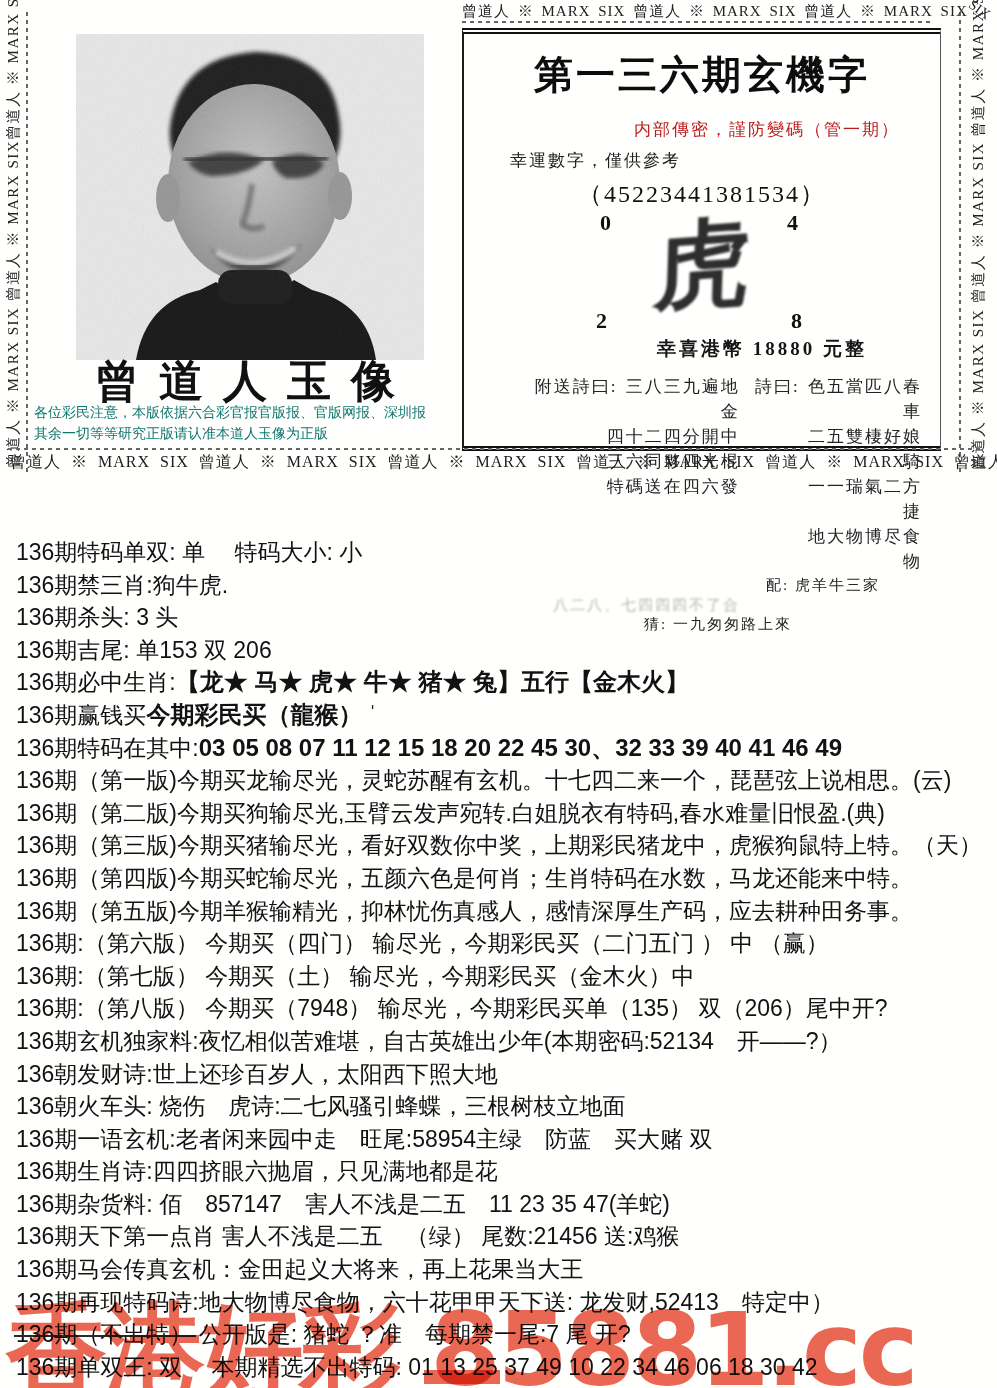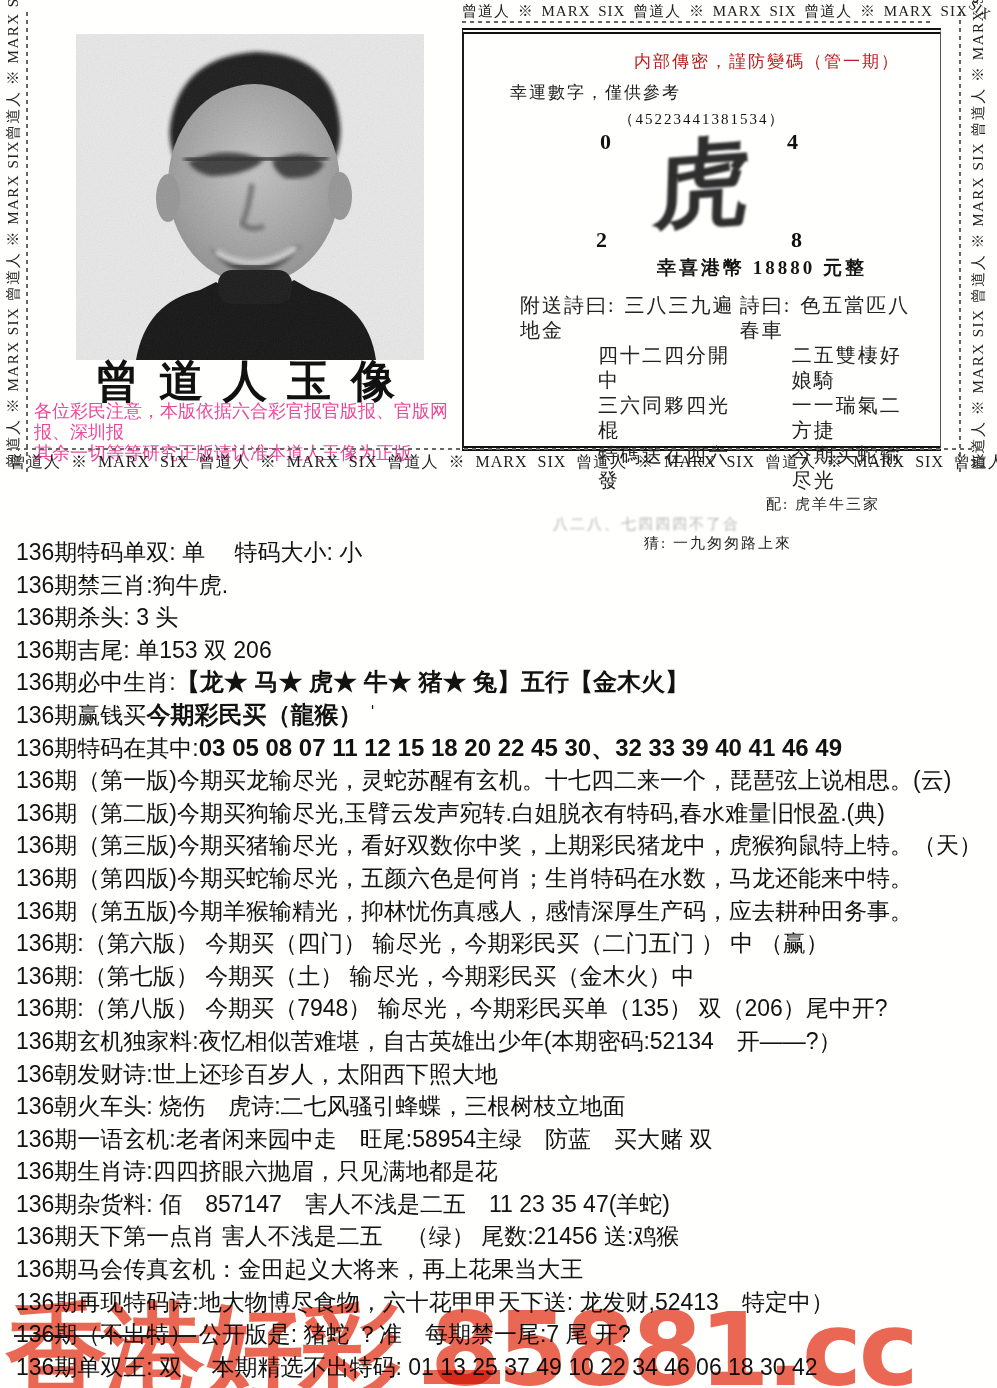--- a/index.html
+++ b/index.html
@@ -30,44 +30,44 @@
   .sq-sep{left:8px;top:448px;width:976px;}
   .sepborder{position:absolute;left:10px;top:452px;width:980px;font-family:"Liberation Serif",serif;
              font-size:16px;letter-spacing:1px;word-spacing:5px;white-space:nowrap;color:#1d1d1d;}
 
   
   .photo{position:absolute;left:76px;top:34px;width:348px;height:326px;background:#edebe7;
          overflow:hidden;filter:grayscale(1) contrast(1.05);}
   .caption{position:absolute;left:60px;top:352px;width:390px;text-align:center;
            font-family:"Liberation Serif",serif;font-weight:bold;font-size:44px;
            letter-spacing:20px;color:#111;}
-  .note{position:absolute;left:34px;top:402px;width:430px;font-size:18px;line-height:21px;
-        color:#ec4899;filter:blur(0.4px);font-family:Liberation Mono, monospace;}
+  .note{position:absolute;left:34px;top:402px;width:430px;font-size:14px;line-height:21px;
+        color:#0f766e;filter:blur(0.4px);font-family:Liberation Sans, sans-serif;}
 
   
   .mystery-box{position:absolute;left:462px;top:28px;width:476px;height:412px;
                border-left:2px solid #1b1b1b;border-right:1px solid #555;
                border-top:6px double #111;border-bottom:5px double #111;
                font-family:"Liberation Serif",serif;}
   .mb-title{margin-top:14px;text-align:center;font-size:39px;font-weight:bold;letter-spacing:3px;color:#0d0d0d;}
   .mb-row{display:flex;justify-content:flex-end;padding:0 40px 0 46px;margin-top:16px;
           font-size:17px;letter-spacing:2px;color:#b91c1c;}
   .mb-line2{padding:0 46px;margin-top:8px;font-size:17px;letter-spacing:2px;color:#1d1d1d;}
-  .mb-lucky{text-align:center;margin-top:6px;font-size:15px;letter-spacing:2px;color:#111;}
+  .mb-lucky{text-align:center;margin-top:6px;font-size:24px;letter-spacing:2px;color:#111;}
   .tiger-block{position:relative;width:260px;margin:2px auto 0;height:118px;}
   .tiger-glyph{position:absolute;left:50%;top:46%;transform:translate(-50%,-50%) skewX(-6deg) rotate(-4deg);
                font-size:96px;font-weight:bold;color:#2e2e2e;filter:blur(1.2px);
                font-family:"Liberation Serif",serif;}
   .corner{position:absolute;font-size:22px;font-weight:bold;color:#111;font-family:"Liberation Serif",serif;}
   .c-tl{left:28px;top:-2px;} .c-tr{right:34px;top:-2px;}
   .c-bl{left:24px;bottom:-4px;} .c-br{right:30px;bottom:-4px;}
   .mb-prize{text-align:center;padding-left:120px;margin-top:6px;font-size:19px;
             letter-spacing:3px;font-weight:bold;color:#151515;}
   .poems{display:flex;margin-top:12px;padding:0 18px 0 56px;justify-content:space-between;
-         font-size:20px;line-height:25px;letter-spacing:2px;color:#232323;filter:blur(0.35px);}
+         font-size:17px;line-height:25px;letter-spacing:2px;color:#232323;filter:blur(0.35px);text-align:right;}
   .poem-col .lbl{margin-right:2px;}
   .poem-col .pl{padding-left:78px;}
   .poem-col.right .pl{padding-left:52px;}
   .mb-bottom{display:flex;justify-content:flex-end;padding:2px 60px 0 0;gap:26px;
              font-size:15px;letter-spacing:2px;color:#232323;}
   .faded{opacity:0.35;filter:blur(0.8px);margin-top:20px;}
   .mb-cai{padding-left:180px;font-size:15px;letter-spacing:2px;color:#232323;filter:blur(0.3px);}
 
   
   .body-lines{position:absolute;left:16px;top:540px;right:0;}
@@ -144,20 +144,21 @@
     </svg>
   </div>
 
   <div class="caption">曾道人玉像</div>
   <div class="note">
     <div>各位彩民注意，本版依据六合彩官报官版报、官版网报、深圳报</div>
     <div>其余一切等等研究正版请认准本道人玉像为正版</div>
   </div>
 
   <div class="mystery-box">
+    <div class="mb-title">第一三六期玄機字</div>
     <div class="mb-row">
       <span>内部傳密，謹防變碼</span>
       <span>（管一期）</span>
     </div>
     <div class="mb-line2">幸運數字，僅供參考</div>
     <div class="mb-lucky">（45223441381534）</div>
 
     <div class="tiger-block">
       <span class="corner c-tl">0</span>
       <span class="corner c-tr">4</span>
@@ -178,21 +179,21 @@
         <div class="pl">三六同夥四光棍</div>
         <div class="pl">特碼送在四六發</div>
       </div>
       <div class="poem-col right">
         <div>
           <span class="lbl">詩曰:</span>
           <span>色五當匹八春車</span>
         </div>
         <div class="pl">二五雙棲好娘騎</div>
         <div class="pl">一一瑞氣二方捷</div>
-        <div class="pl">今期买蛇输尽光</div>
+        <div class="pl">地大物博尽食物</div>
       </div>
     </div>
 
     <div class="mb-bottom">
       <span class="faded">八二八、七四四四不了合</span>
       <span>配: 虎羊牛三家</span>
     </div>
     <div class="mb-cai">猜: 一九匆匆路上來</div>
   </div>
 

